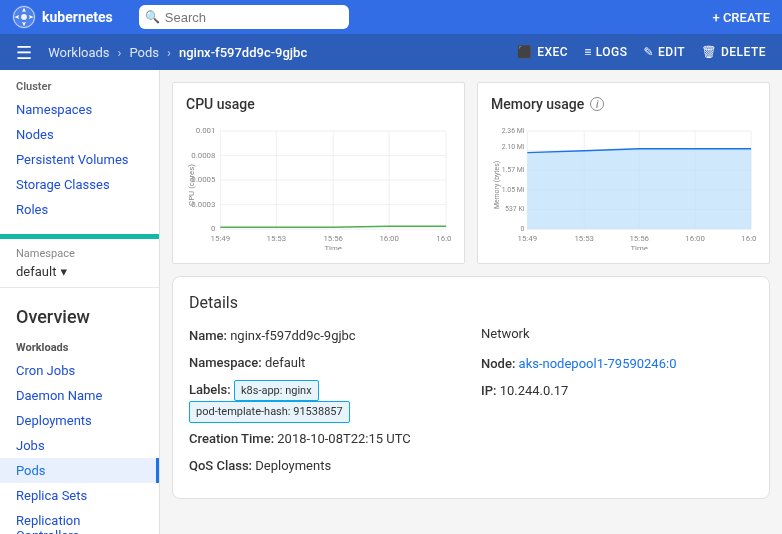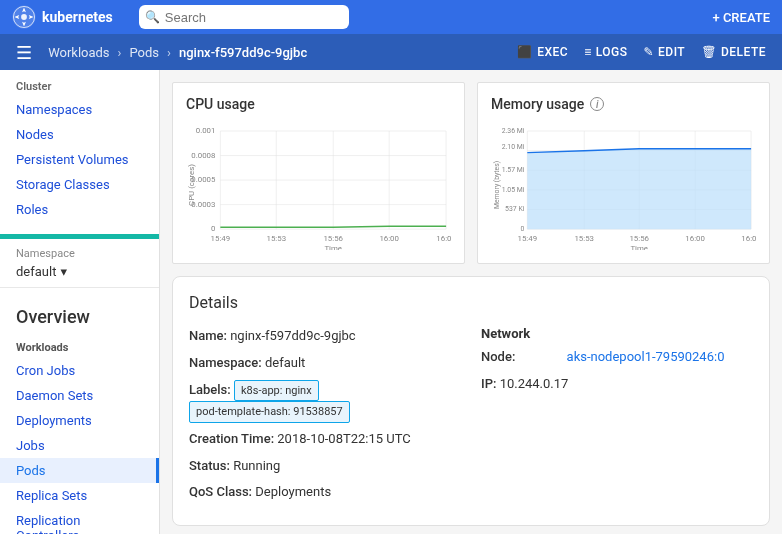--- a/index.html
+++ b/index.html
@@ -224,22 +224,22 @@
     .label-badge {
       display: inline-block;
       background: #e8f4fc;
       border: 1px solid #0ea5e9;
       border-radius: 2px;
       padding: 1px 6px;
       font-size: 11px;
       margin-right: 4px;
       color: #333;
     }
-    .network-title { font-weight: 700; margin-bottom: 6px; }
-    .link-text { color: #1a73e8; margin-left: 48px; }
+    .network-title { font-weight: 400; margin-bottom: 13px; }
+    .link-text { color: #1a73e8; }
 
     
     .info-icon {
       display: inline-flex;
       align-items: center;
       justify-content: center;
       width: 14px;
       height: 14px;
       border: 1px solid #888;
       border-radius: 50%;
@@ -315,21 +315,21 @@
       <div class="namespace-select">
         <span>default</span>
         <span>▾</span>
       </div>
     </div>
 
     <div class="overview-item">Overview</div>
 
     <div class="workloads-title">Workloads</div>
     <span class="sidebar-item">Cron Jobs</span>
-    <span class="sidebar-item">Daemon Sets</span>
+    <span class="sidebar-item">Daemon Name</span>
     <span class="sidebar-item">Deployments</span>
     <span class="sidebar-item">Jobs</span>
     <span class="sidebar-item active">Pods</span>
     <span class="sidebar-item">Replica Sets</span>
     <span class="sidebar-item">Replication Controllers</span>
     <span class="sidebar-item">Stateful Sets</span>
 
   </div>
 
   <div class="content">
@@ -439,25 +439,20 @@
             <span> </span>
             <span class="label-badge">k8s-app: nginx</span>
             <span class="label-badge">pod-template-hash: 91538857</span>
           </div>
           <div class="detail-row">
             <span class="detail-label">Creation Time:</span>
             <span class="detail-value"> </span>
             <span class="detail-value">2018-10-08T22:15 UTC</span>
           </div>
           <div class="detail-row">
-            <span class="detail-label">Status:</span>
-            <span class="detail-value"> </span>
-            <span class="detail-value">Running</span>
-          </div>
-          <div class="detail-row">
             <span class="detail-label">QoS Class:</span>
             <span class="detail-value"> </span>
             <span class="detail-value">Deployments</span>
           </div>
         </div>
         <div class="details-right">
           <div class="network-title">Network</div>
           <div class="detail-row">
             <span class="detail-label">Node:</span>
             <span> </span>

